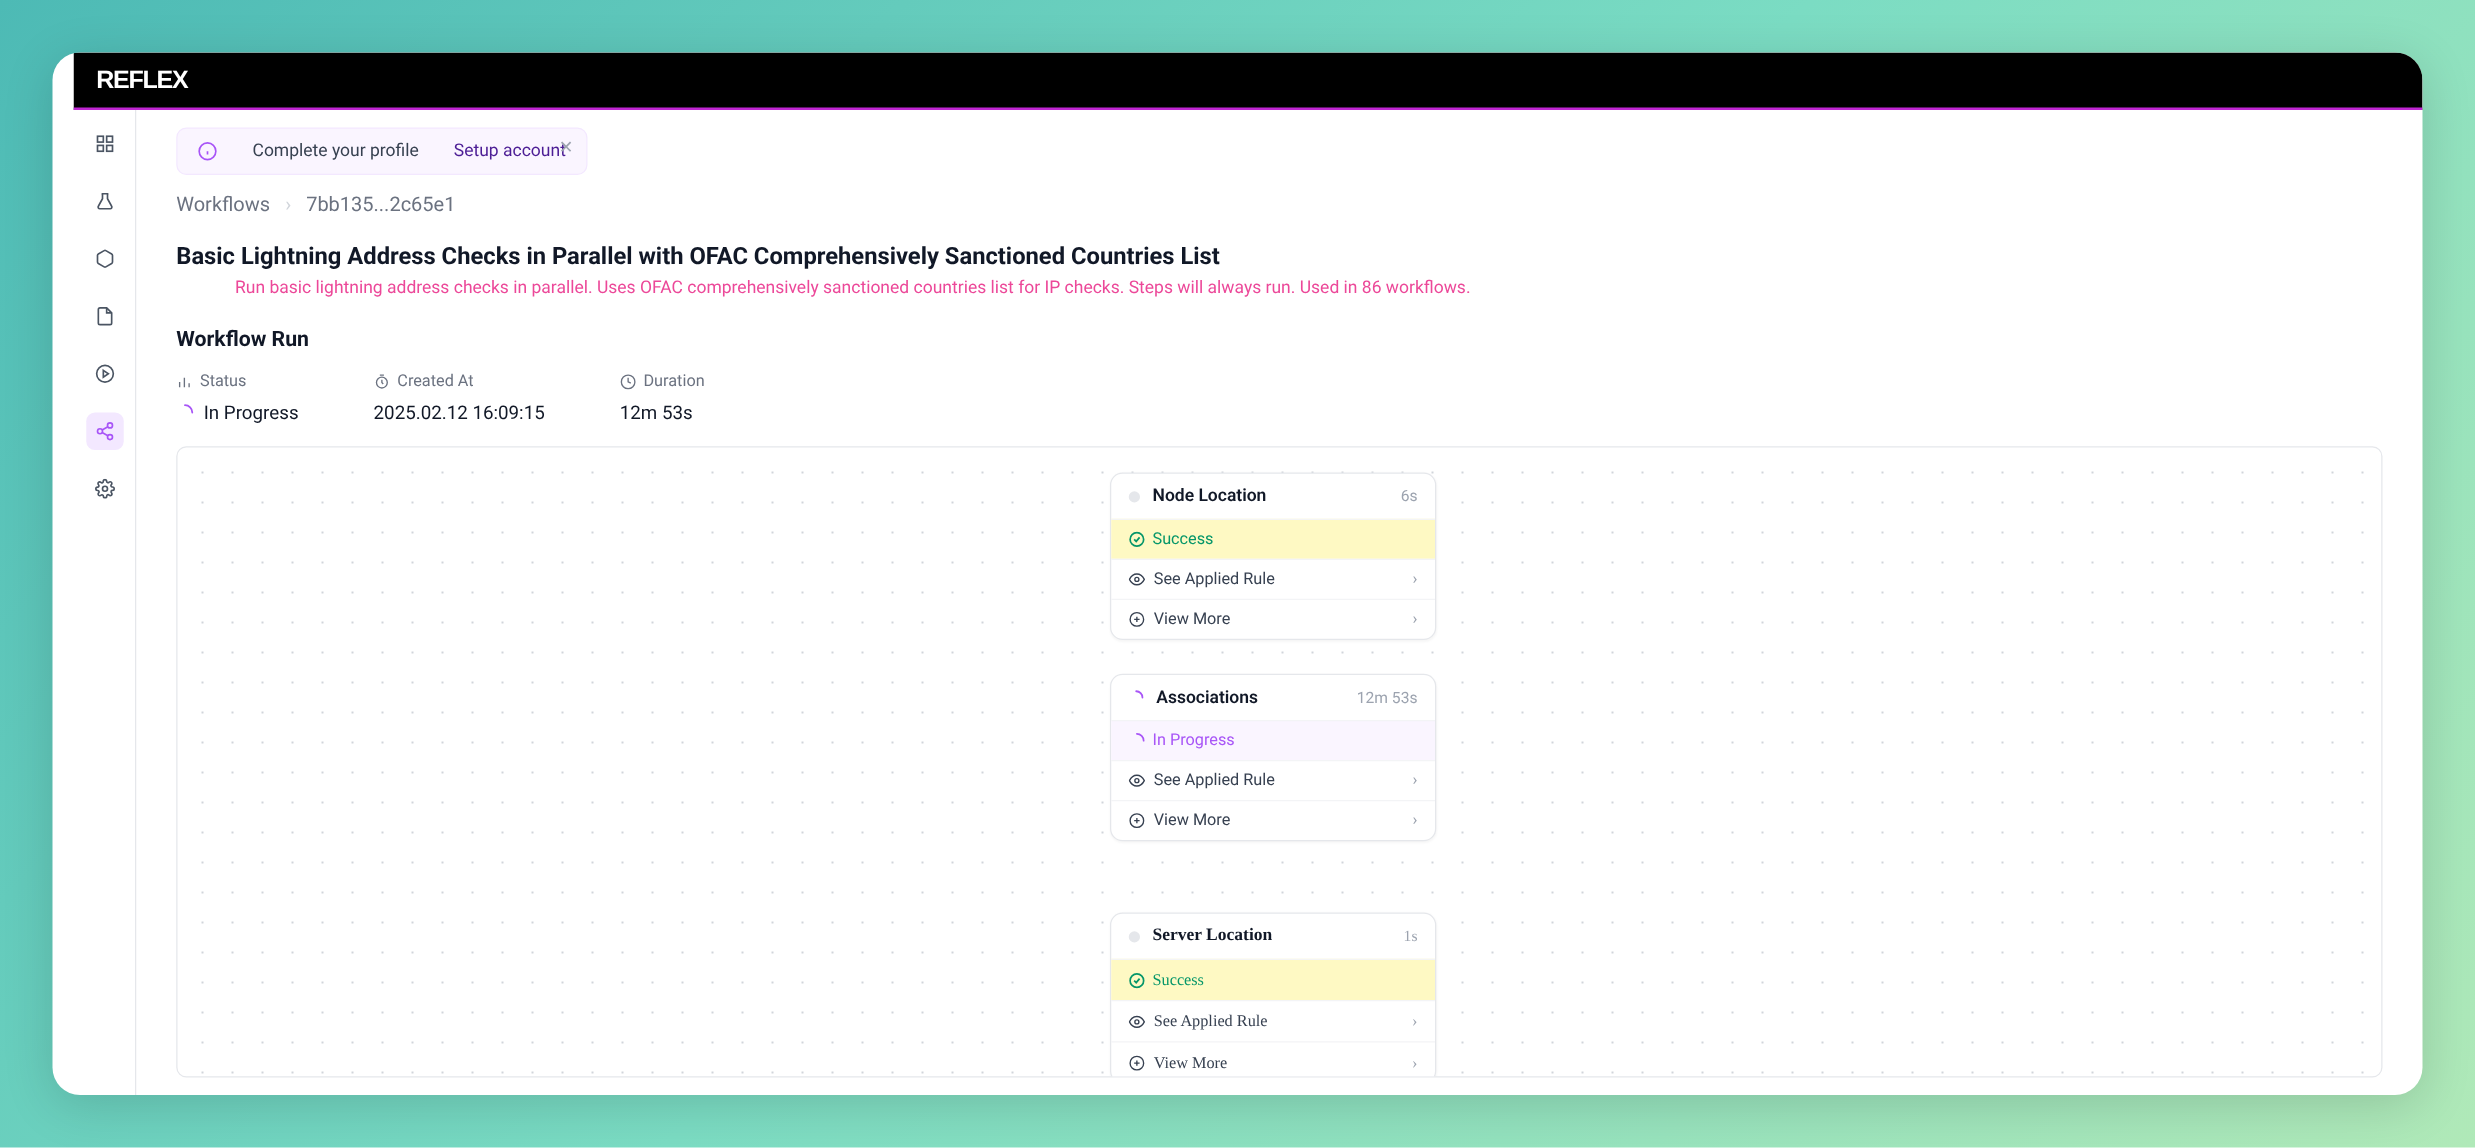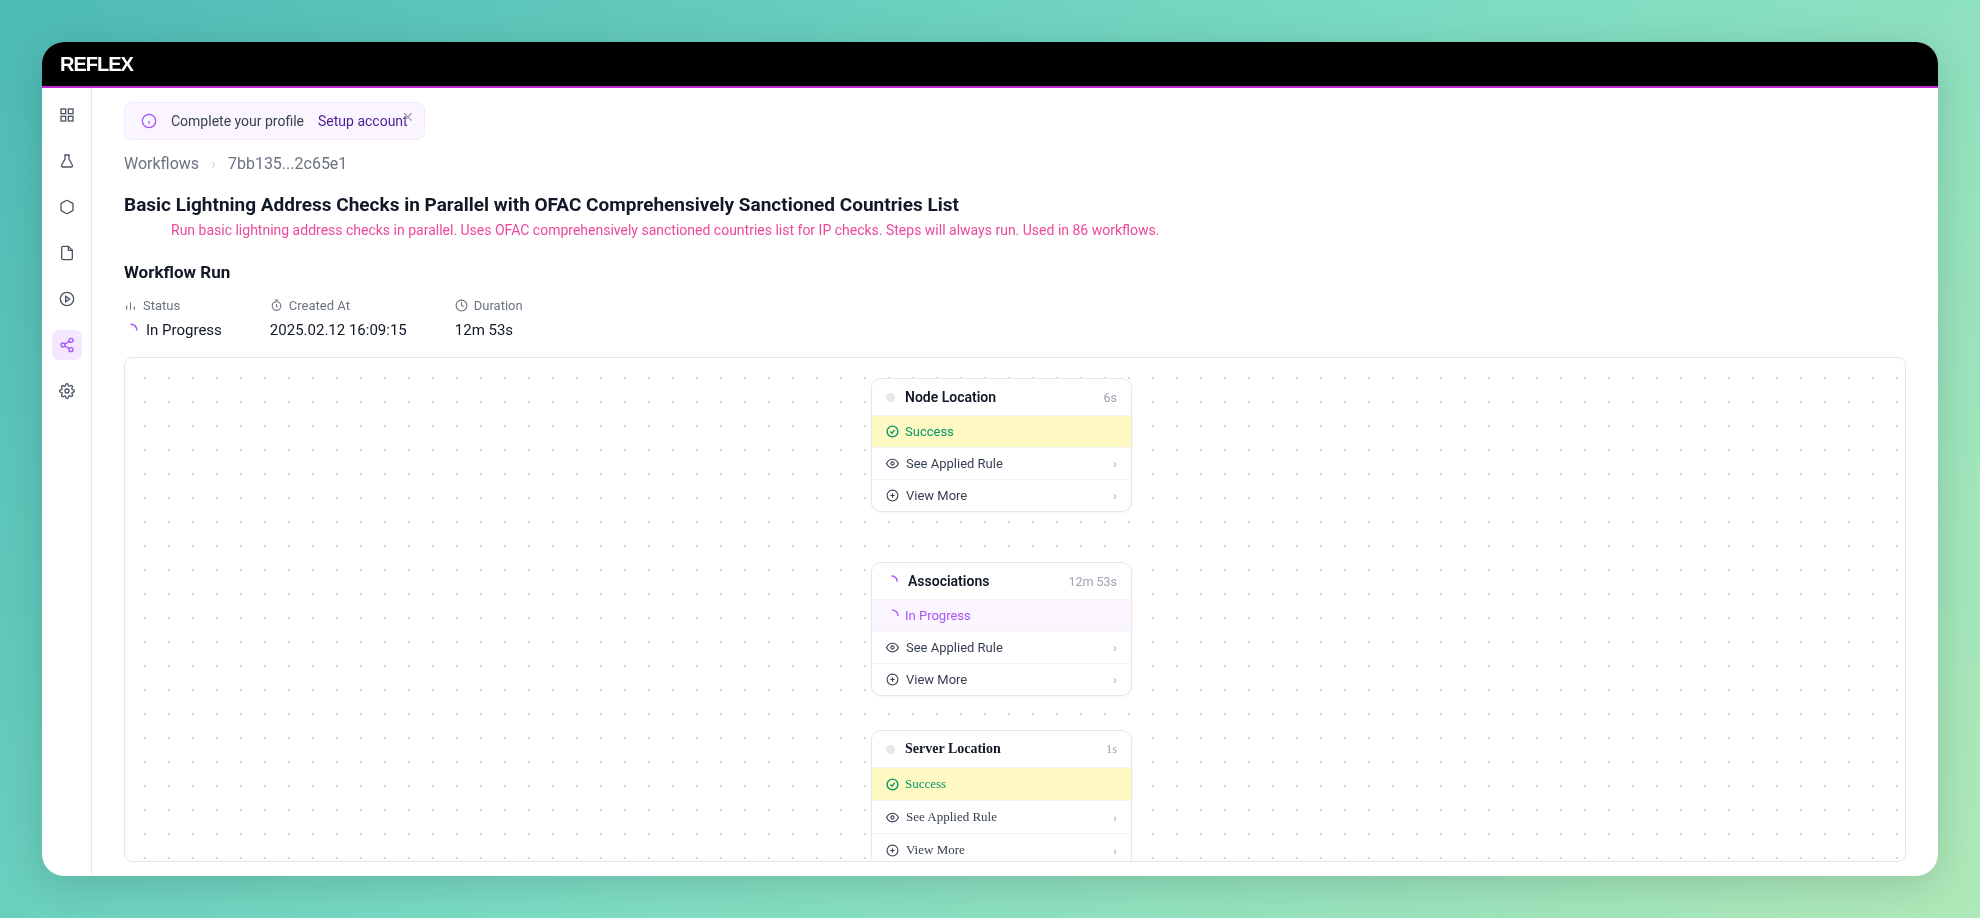--- a/index.html
+++ b/index.html
@@ -13,20 +13,21 @@
 }
 .app-window {
   width: 100%;
   height: 100%;
   background: #fff;
   border-radius: 22px;
   overflow: hidden;
   display: flex;
   flex-direction: column;
   box-shadow: 0 8px 40px rgba(0,0,0,0.15);
+  padding-left: 17px;
 }
 .header {
   background: #000;
   height: 46px;
   display: flex;
   align-items: center;
   padding: 0 18px;
   border-bottom: 2px solid #c026d3;
 }
 .logo {
@@ -67,21 +68,21 @@
 .main {
   flex: 1;
   padding: 14px 32px;
   overflow: hidden;
   display: flex;
   flex-direction: column;
 }
 .banner {
   display: inline-flex;
   align-items: center;
-  gap: 14px;
+  gap: 28px;
   background: #faf5ff;
   border: 1px solid #f3e8ff;
   border-radius: 8px;
   padding: 10px 16px;
   font-size: 14px;
   color: #374151;
   margin-bottom: 14px;
   width: fit-content;
   position: relative;
 }
@@ -118,21 +119,21 @@
   margin-left: 47px;
 }
 .section-title {
   font-size: 17px;
   font-weight: 700;
   color: #111827;
   margin-bottom: 16px;
 }
 .meta-row {
   display: flex;
-  gap: 48px;
+  gap: 60px;
   margin-bottom: 18px;
 }
 .meta-block { display: flex; flex-direction: column; gap: 8px; }
 .meta-label {
   font-size: 13px;
   color: #6b7280;
   display: flex;
   align-items: center;
   gap: 6px;
 }
@@ -394,21 +395,21 @@
                     <circle cx="12" cy="12" r="10"></circle>
                     <line x1="12" y1="8" x2="12" y2="16"></line>
                     <line x1="8" y1="12" x2="16" y2="12"></line>
                   </svg>
                 </span>
         <span>View More</span>
       </div>
       <span class="chev">›</span>
     </div>
   </div>
-          <div class="node-card" style="top: 204px;">
+          <div class="node-card" style="top: 181px;">
     <div class="node-head">
       <div class="node-head-left">
         <span class="ic" style="color:#a855f7">
                   <svg width="12" height="12" viewBox="0 0 24 24" fill="none" stroke="currentColor" stroke-width="3">
                     <path d="M12 2 A10 10 0 0 1 22 12" stroke-linecap="round"></path>
                   </svg>
                 </span>
         <span class="node-title">Associations</span>
       </div>
       <span class="node-time">12m 53s</span>

